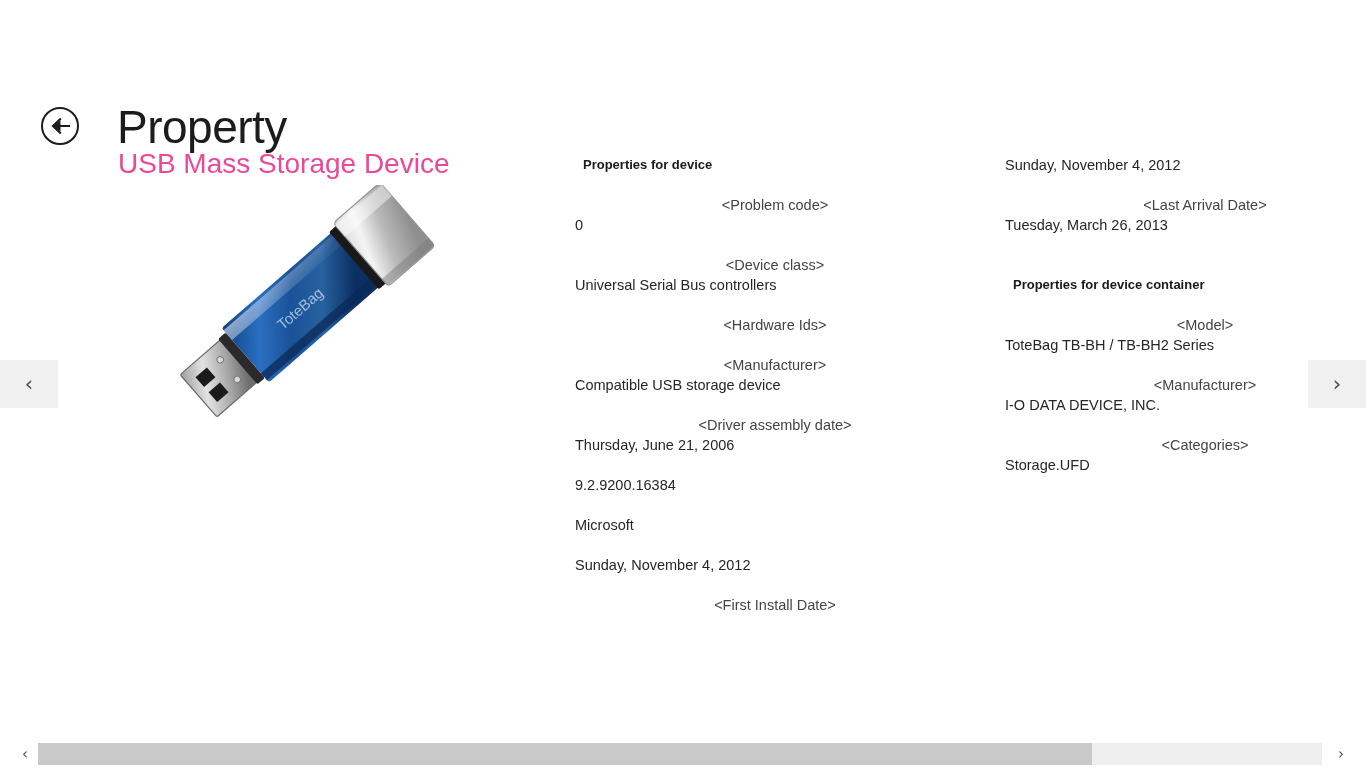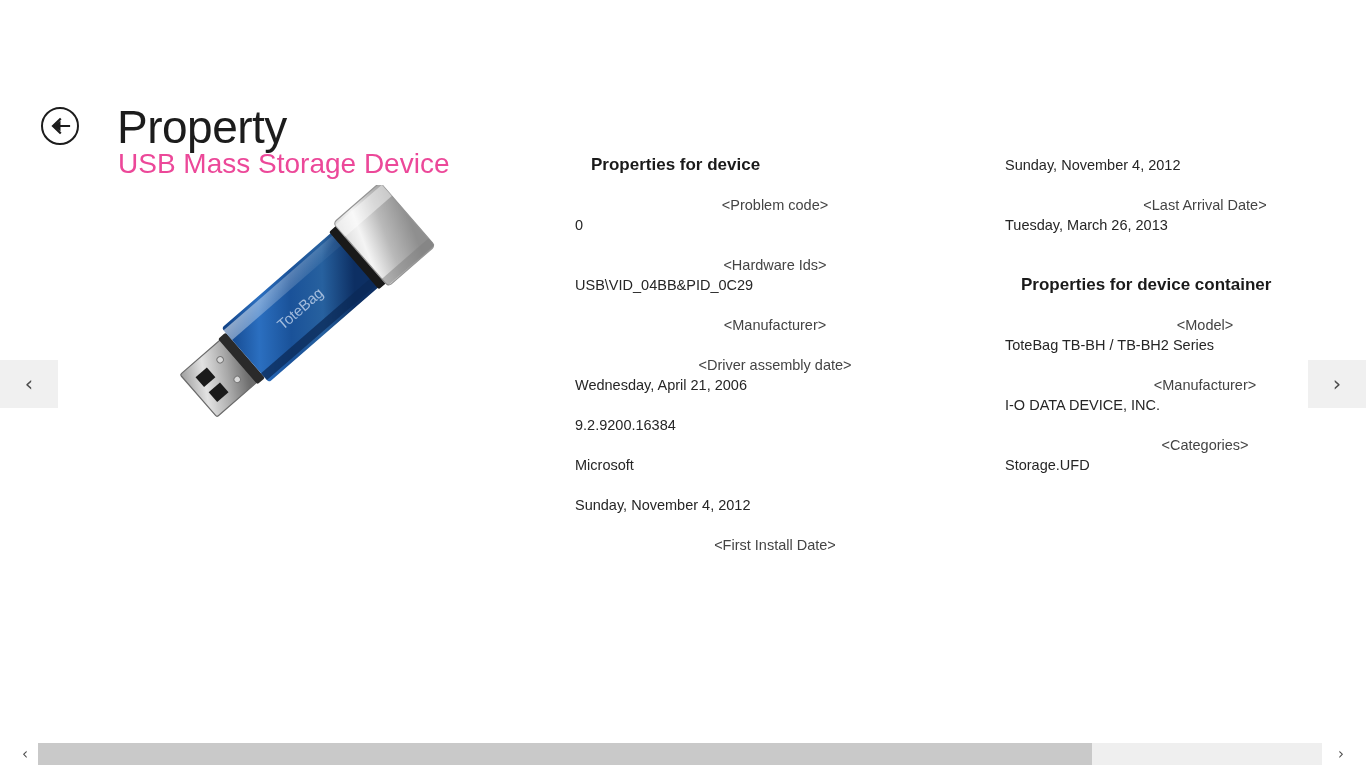--- a/index.html
+++ b/index.html
@@ -95,25 +95,25 @@
 
   .prop-col {
     position: absolute;
     top: 0;
     width: 400px;
   }
   .prop-col.col-left  { left: 0; }
   .prop-col.col-right { left: 430px; }
 
   .section-heading {
-    font-size: 17px;
+    font-size: 13px;
     font-weight: bold;
     color: #1a1a1a;
     line-height: 20px;
-    margin: 0 0 20px 16px;
+    margin: 0 0 20px 8px;
   }
 
   .prop-entry { margin: 0 0 20px 0; }
 
   .prop-label {
     color: #444444;
     line-height: 20px;
     white-space: nowrap;
     text-align: center;
   }
@@ -271,34 +271,36 @@
 
     <div class="prop-col col-left">
       <div class="section-heading">Properties for device</div>
 
       <div class="prop-entry">
         <div class="prop-label">&lt;Problem code&gt;</div>
         <div class="prop-value">0</div>
       </div>
 
       <div class="prop-entry">
+        <div class="prop-label">&lt;Device class&gt;</div>
+        <div class="prop-value">Universal Serial Bus controllers</div>
       </div>
 
       <div class="prop-entry">
         <div class="prop-label">&lt;Hardware Ids&gt;</div>
-        <div class="prop-value">USB\VID_04BB&amp;PID_0C29</div>
       </div>
 
       <div class="prop-entry">
         <div class="prop-label">&lt;Manufacturer&gt;</div>
+        <div class="prop-value">Compatible USB storage device</div>
       </div>
 
       <div class="prop-entry">
         <div class="prop-label">&lt;Driver assembly date&gt;</div>
-        <div class="prop-value">Wednesday, April 21, 2006</div>
+        <div class="prop-value">Thursday, June 21, 2006</div>
       </div>
 
       <div class="prop-entry">
         <div class="prop-value">9.2.9200.16384</div>
       </div>
 
       <div class="prop-entry">
         <div class="prop-value">Microsoft</div>
       </div>
 

